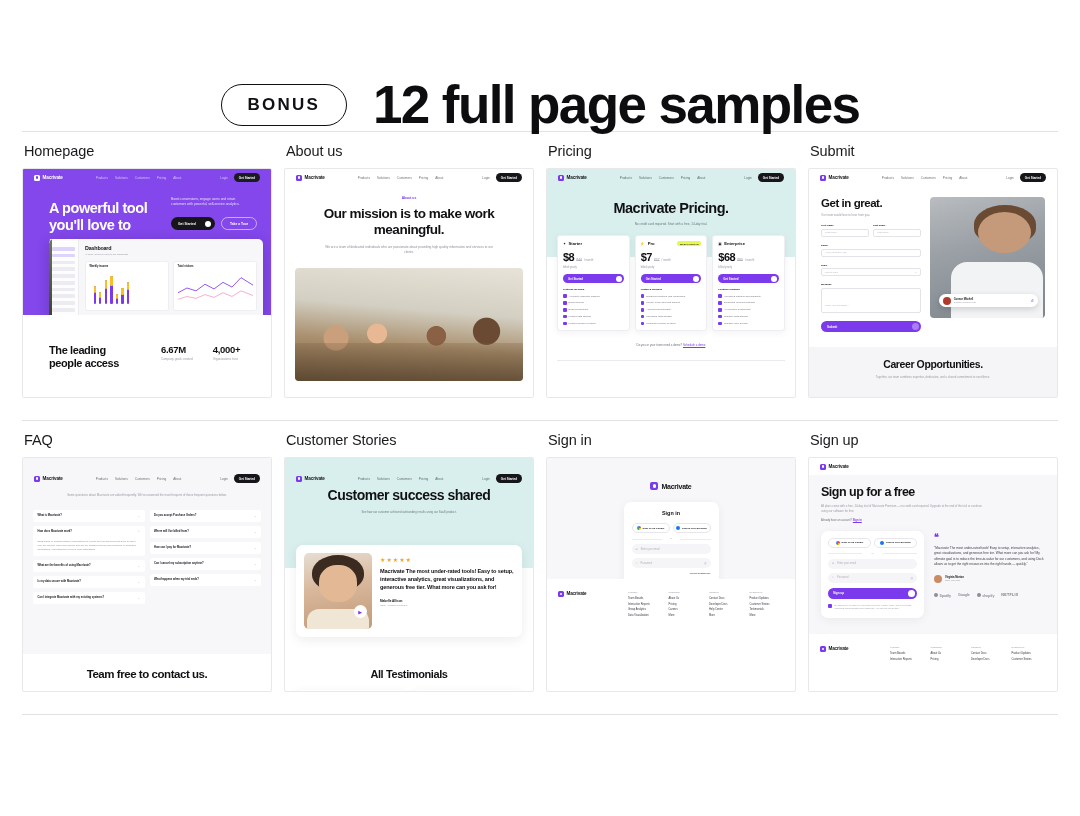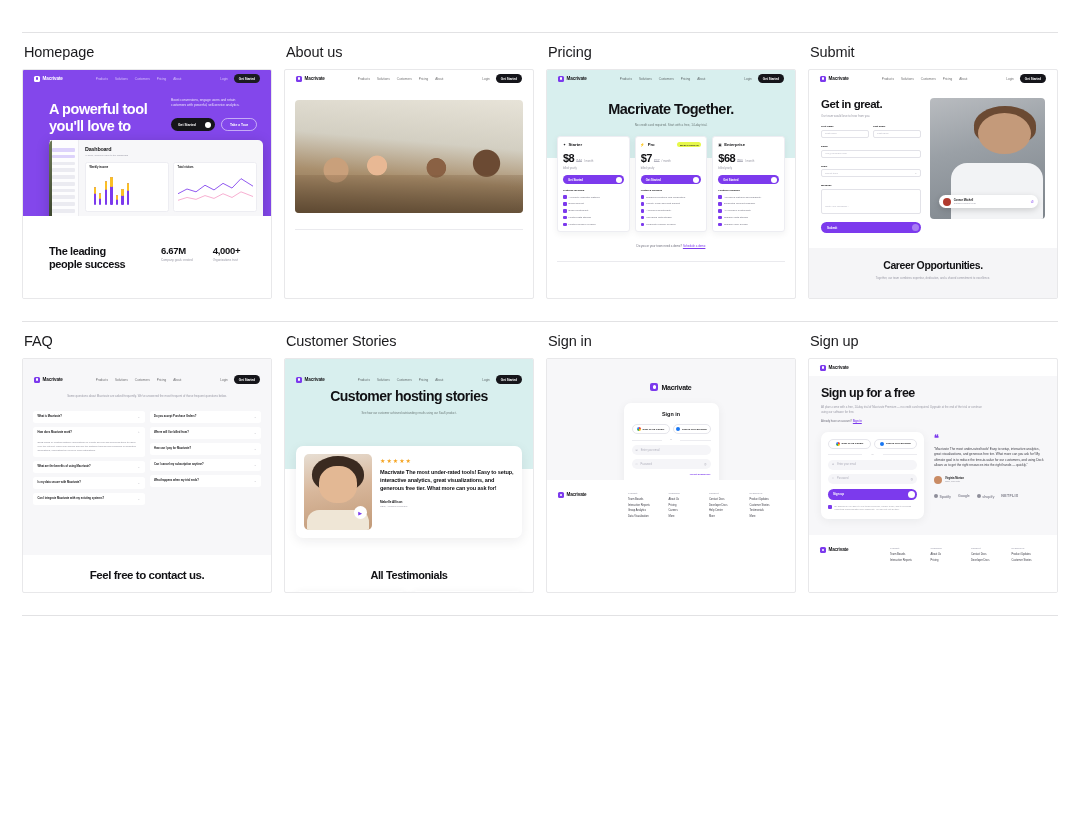--- a/index.html
+++ b/index.html
@@ -24,21 +24,21 @@
     padding: 11px 26px 12px;
     font-size: 17px; font-weight: 700; letter-spacing: 2.2px;
     line-height: 1; color: #111114;
   }
   .headline {
     font-size: 53px; font-weight: 800; letter-spacing: -1.6px;
     line-height: 1; color: #0d0d10;
   }
 
   
-  .rows { margin-top: 32px; }
+  .rows { }
   .row { padding: 0 22px; }
   .row-rule { height: 1px; background: #e2e2e4; margin: 0 22px; }
   .row-items {
     display: grid;
     grid-template-columns: repeat(4, 250px);
     column-gap: 12px;
     padding: 0 0 0 0;
   }
   .cell { width: 250px; }
   .cell-label {
@@ -342,20 +342,24 @@
   .su-logos .lg.netflix { color:#7a7a86; font-weight:800; letter-spacing:.3px;}
   .su-logos .dotm { display:inline-block; width:4px;height:4px;border-radius:50%;background:#8e8e9a;margin-right:1.5px;vertical-align:-.5px;}
 
   .bottom-rule { margin: 0 22px; height:1px; background:#e2e2e4; }
 </style>
 </head>
 <body>
 
 <div class="page">
 
+  <div class="header">
+    <div class="bonus-pill">BONUS</div>
+    <div class="headline">12 full page samples</div>
+  </div>
 
   <div class="rows">
 
     <div class="row-rule"></div>
     <div class="row">
       <div class="row-items">
 
         <div class="cell">
           <div class="cell-label">Homepage</div>
           <div class="shot">
@@ -455,21 +459,21 @@
                       
                       
                       
                       
                     </div>
                   </div>
                 </div>
               </div>
             </div>
             <div class="hp-stats">
-              <div class="lead">The leading people success</div>
+              <div class="lead">The leading people access</div>
               <div class="hp-stat">
                 <div class="n">6.67M</div>
                 <div class="l">Company goals created</div>
               </div>
               <div class="hp-stat">
                 <div class="n">4,000+</div>
                 <div class="l">Organizations trust</div>
               </div>
             </div>
           </div>
@@ -487,20 +491,25 @@
                 <span>Products</span>
                 <span>Solutions</span>
                 <span>Customers</span>
                 <span>Pricing</span>
                 <span>About</span>
               </div>
               <div class="mini-nav-right">
                 <span class="login">Login</span>
                 <span class="mini-cta">Get Started</span>
               </div>
+            </div>
+            <div class="ab-body">
+              <div class="ab-eyebrow">About us</div>
+              <div class="ab-title">Our mission is to make work meaningful.</div>
+              <div class="ab-sub">We are a team of dedicated individuals who are passionate about providing high quality information and services to our clients.</div>
             </div>
             <div class="ab-photo"></div>
             <div class="ab-rule"></div>
           </div>
         </div>
 
         <div class="cell">
           <div class="cell-label">Pricing</div>
           <div class="shot">
             <div class="pr-hero">
@@ -514,21 +523,21 @@
                   <span>Solutions</span>
                   <span>Customers</span>
                   <span>Pricing</span>
                   <span>About</span>
                 </div>
                 <div class="mini-nav-right">
                   <span class="login">Login</span>
                   <span class="mini-cta">Get Started</span>
                 </div>
               </div>
-              <div class="pr-title">Macrivate Together.</div>
+              <div class="pr-title">Macrivate Pricing.</div>
               <div class="pr-sub">No credit card required. Start with a free, 14-day trial.</div>
               <div class="pr-toggle">
                 <span class="on">Monthly</span>
                 <span>Yearly</span>
               </div>
             </div>
             <div class="pr-cards" style="margin-top:-22px">
               <div class="pr-card">
                 <div class="pr-head">
                   <span class="ico">✦</span>
@@ -804,21 +813,21 @@
                     <span class="faq-chev">⌄</span>
                   </div>
                   <div class="faq-item">
                     <div class="faq-q">What happens when my trial ends?</div>
                     <span class="faq-chev">⌄</span>
                   </div>
                 </div>
               </div>
             </div>
             <div class="faq-foot">
-              <div class="t">Feel free to contact us.</div>
+              <div class="t">Team free to contact us.</div>
             </div>
           </div>
         </div>
 
         <div class="cell">
           <div class="cell-label">Customer Stories</div>
           <div class="shot tall">
             <div class="cs-hero">
               <div class="mini-nav">
                 <div class="mini-logo">
@@ -830,21 +839,21 @@
                   <span>Solutions</span>
                   <span>Customers</span>
                   <span>Pricing</span>
                   <span>About</span>
                 </div>
                 <div class="mini-nav-right">
                   <span class="login">Login</span>
                   <span class="mini-cta">Get Started</span>
                 </div>
               </div>
-              <div class="cs-title">Customer hosting stories</div>
+              <div class="cs-title">Customer success shared</div>
               <div class="cs-sub">See how our customer achieved outstanding results using our SaaS product.</div>
             </div>
             <div class="cs-card">
               <div class="cs-photo">
                 <div class="hair"></div>
                 <div class="face"></div>
                 <div class="shirt"></div>
                 <div class="cs-play">▶</div>
               </div>
               <div class="cs-right">

